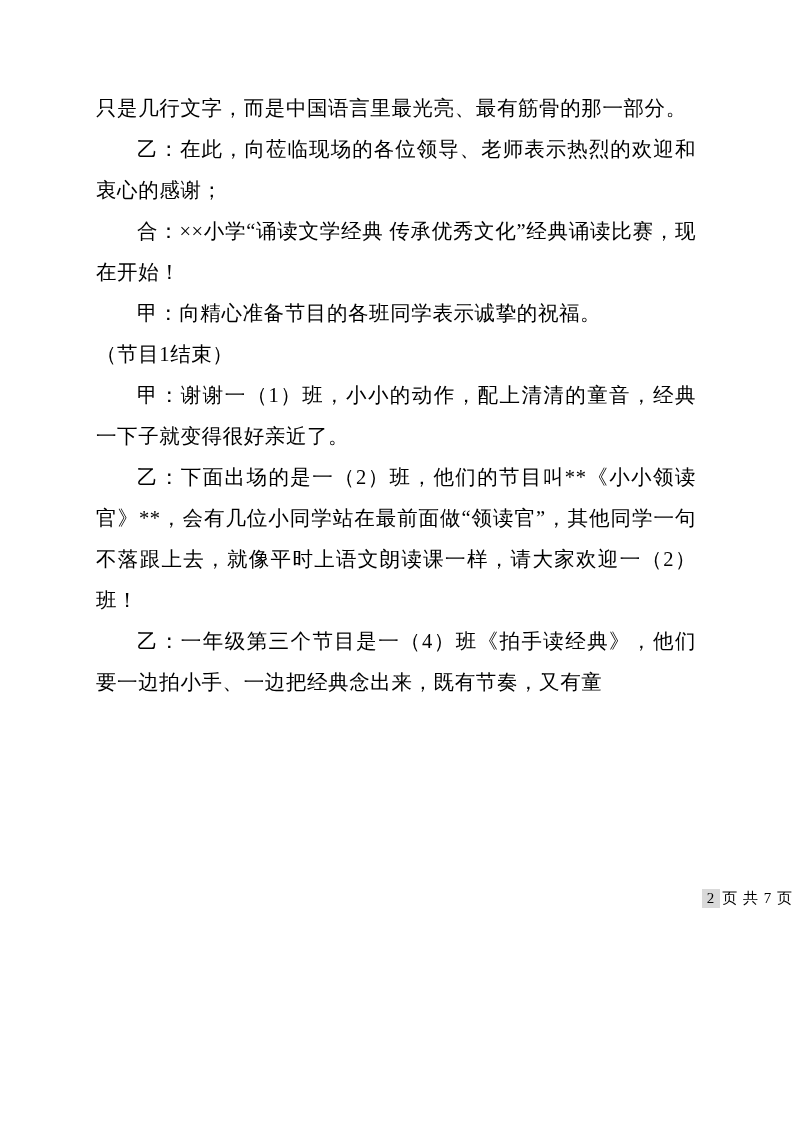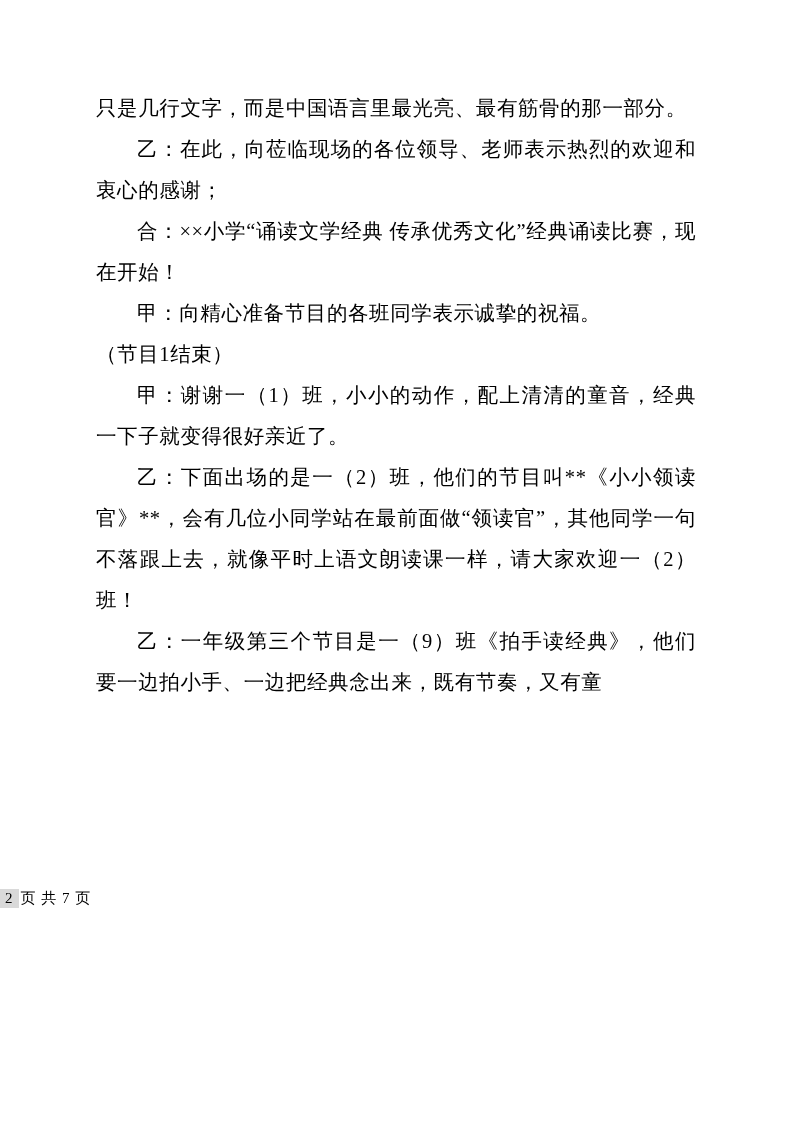--- a/index.html
+++ b/index.html
@@ -40,21 +40,21 @@
     font-family: Liberation Serif, serif;
   }
   .noindent {
     text-indent: 0;
   }
   .footer {
     position: absolute;
     left: 0;
     right: 0;
     bottom: 52px;
-    text-align: left;
+    text-align: right;
   }
   .footer-inner {
     display: inline-block;
     font-size: 15px;
     color: #000000;
     letter-spacing: 1px;
     font-family: "Liberation Serif", "DejaVu Serif", serif;
   }
   .pagenum-box {
     display: inline-block;
@@ -69,21 +69,21 @@
 <div class="page">
 
   <div class="content">
     <p class="para noindent">只是几行文字，而是中国语言里最光亮、最有筋骨的那一部分。</p>
     <p class="para indent">乙：在此，向莅临现场的各位领导、老师表示热烈的欢迎和衷心的感谢；</p>
     <p class="para indent">合：××小学“诵读文学经典 传承优秀文化”经典诵读比赛，现在开始！</p>
     <p class="para indent">甲：向精心准备节目的各班同学表示诚挚的祝福。</p>
     <p class="para noindent">（节目1结束）</p>
     <p class="para indent">甲：谢谢一（1）班，小小的动作，配上清清的童音，经典一下子就变得很好亲近了。</p>
     <p class="para indent">乙：下面出场的是一（2）班，他们的节目叫**《小小领读官》**，会有几位小同学站在最前面做“领读官”，其他同学一句不落跟上去，就像平时上语文朗读课一样，请大家欢迎一（2）班！</p>
-    <p class="para indent">乙：一年级第三个节目是一（9）班《拍手读经典》，他们要一边拍小手、一边把经典念出来，既有节奏，又有童</p>
+    <p class="para indent">乙：一年级第三个节目是一（4）班《拍手读经典》，他们要一边拍小手、一边把经典念出来，既有节奏，又有童</p>
   </div>
 
   <div class="footer">
     <span class="footer-inner">
       <span class="pagenum-box">2</span><span>页 共</span> <span>7</span> <span>页</span>
     </span>
   </div>
 
 </div>
 

